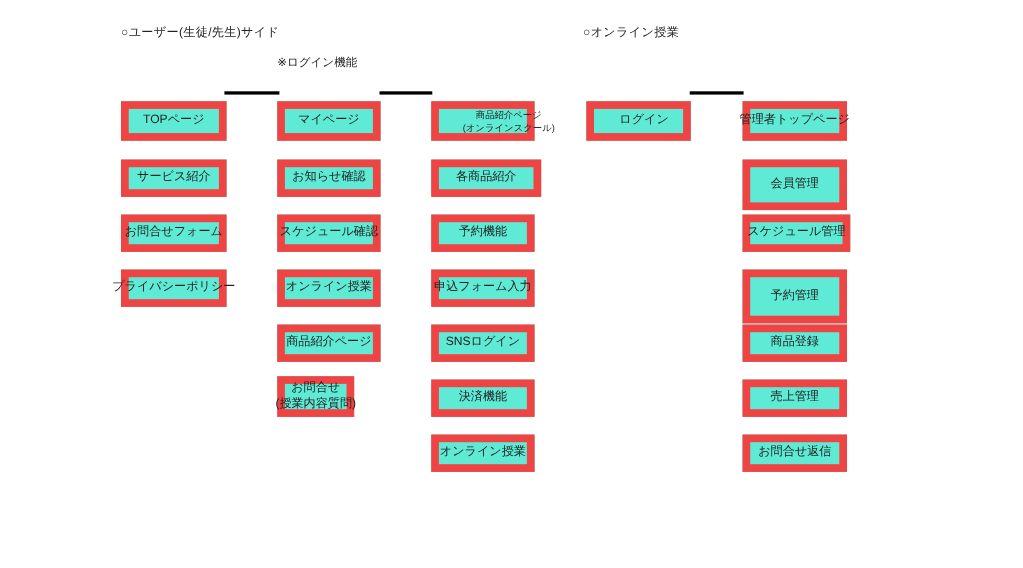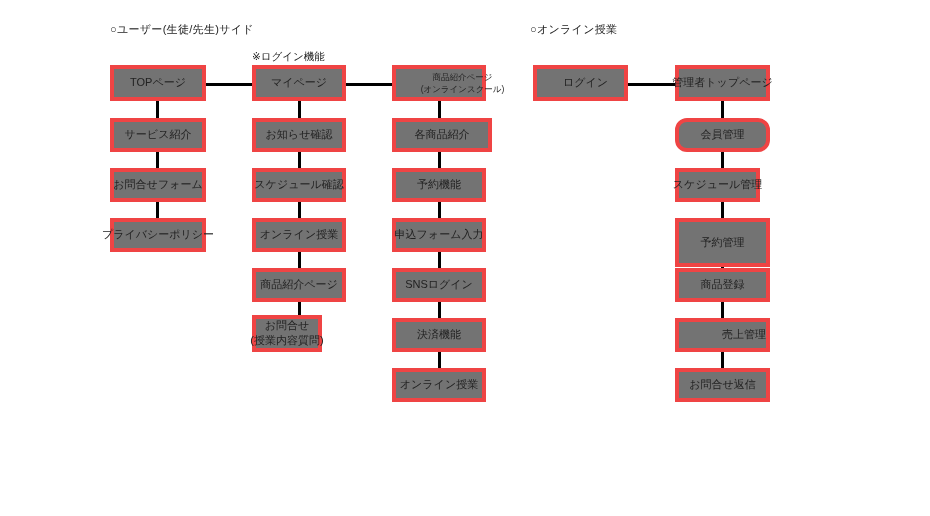--- a/index.html
+++ b/index.html
@@ -30,29 +30,30 @@
   }
   .note-label {
     position: absolute;
     font-size: 10.5px;
     color: #222222;
     white-space: nowrap;
   }
   .node {
     position: absolute;
     box-sizing: border-box;
-    background: #737373;
-    border: 4px solid #ef4444;
+    background: #5eead4;
+    border: 7px solid #ef4444;
     display: flex;
     flex-direction: column;
     align-items: center;
     justify-content: center;
     text-align: center;
     z-index: 2;
     line-height: 1.25;
+    margin-top: 27px;
   }
   .node .l1 {
     font-size: 11px;
     color: #222222;
     white-space: nowrap;
   }
   .node .l2 {
     font-size: 11px;
     color: #222222;
     white-space: nowrap;
@@ -171,32 +172,32 @@
     <span class="l1">オンライン授業</span>
   </div>
 
   <div class="node" style="left:533px; top:65px; width:95px; height:36px;padding-left:10px;">
     <span class="l1">ログイン</span>
   </div>
 
   <div class="node" style="left:675px; top:65px; width:95px; height:36px;">
     <span class="l1">管理者トップページ</span>
   </div>
-  <div class="node" style="left:675px; top:118px; width:95px; height:34px;border-radius:12px;">
+  <div class="node" style="left:675px; top:118px; width:95px; height:46px;">
     <span class="l1">会員管理</span>
   </div>
-  <div class="node" style="left:675px; top:168px; width:85px; height:34px;">
+  <div class="node" style="left:675px; top:168px; width:98px; height:34px;">
     <span class="l1">スケジュール管理</span>
   </div>
   <div class="node" style="left:675px; top:218px; width:95px; height:49px;">
     <span class="l1">予約管理</span>
   </div>
   <div class="node" style="left:675px; top:268px; width:95px; height:34px;">
     <span class="l1">商品登録</span>
   </div>
-  <div class="node" style="left:675px; top:318px; width:95px; height:34px;align-items:flex-end;">
+  <div class="node" style="left:675px; top:318px; width:95px; height:34px;">
     <span class="l1">売上管理</span>
   </div>
   <div class="node" style="left:675px; top:368px; width:95px; height:34px;">
     <span class="l1">お問合せ返信</span>
   </div>
 
 </div>
 
 </body></html>

